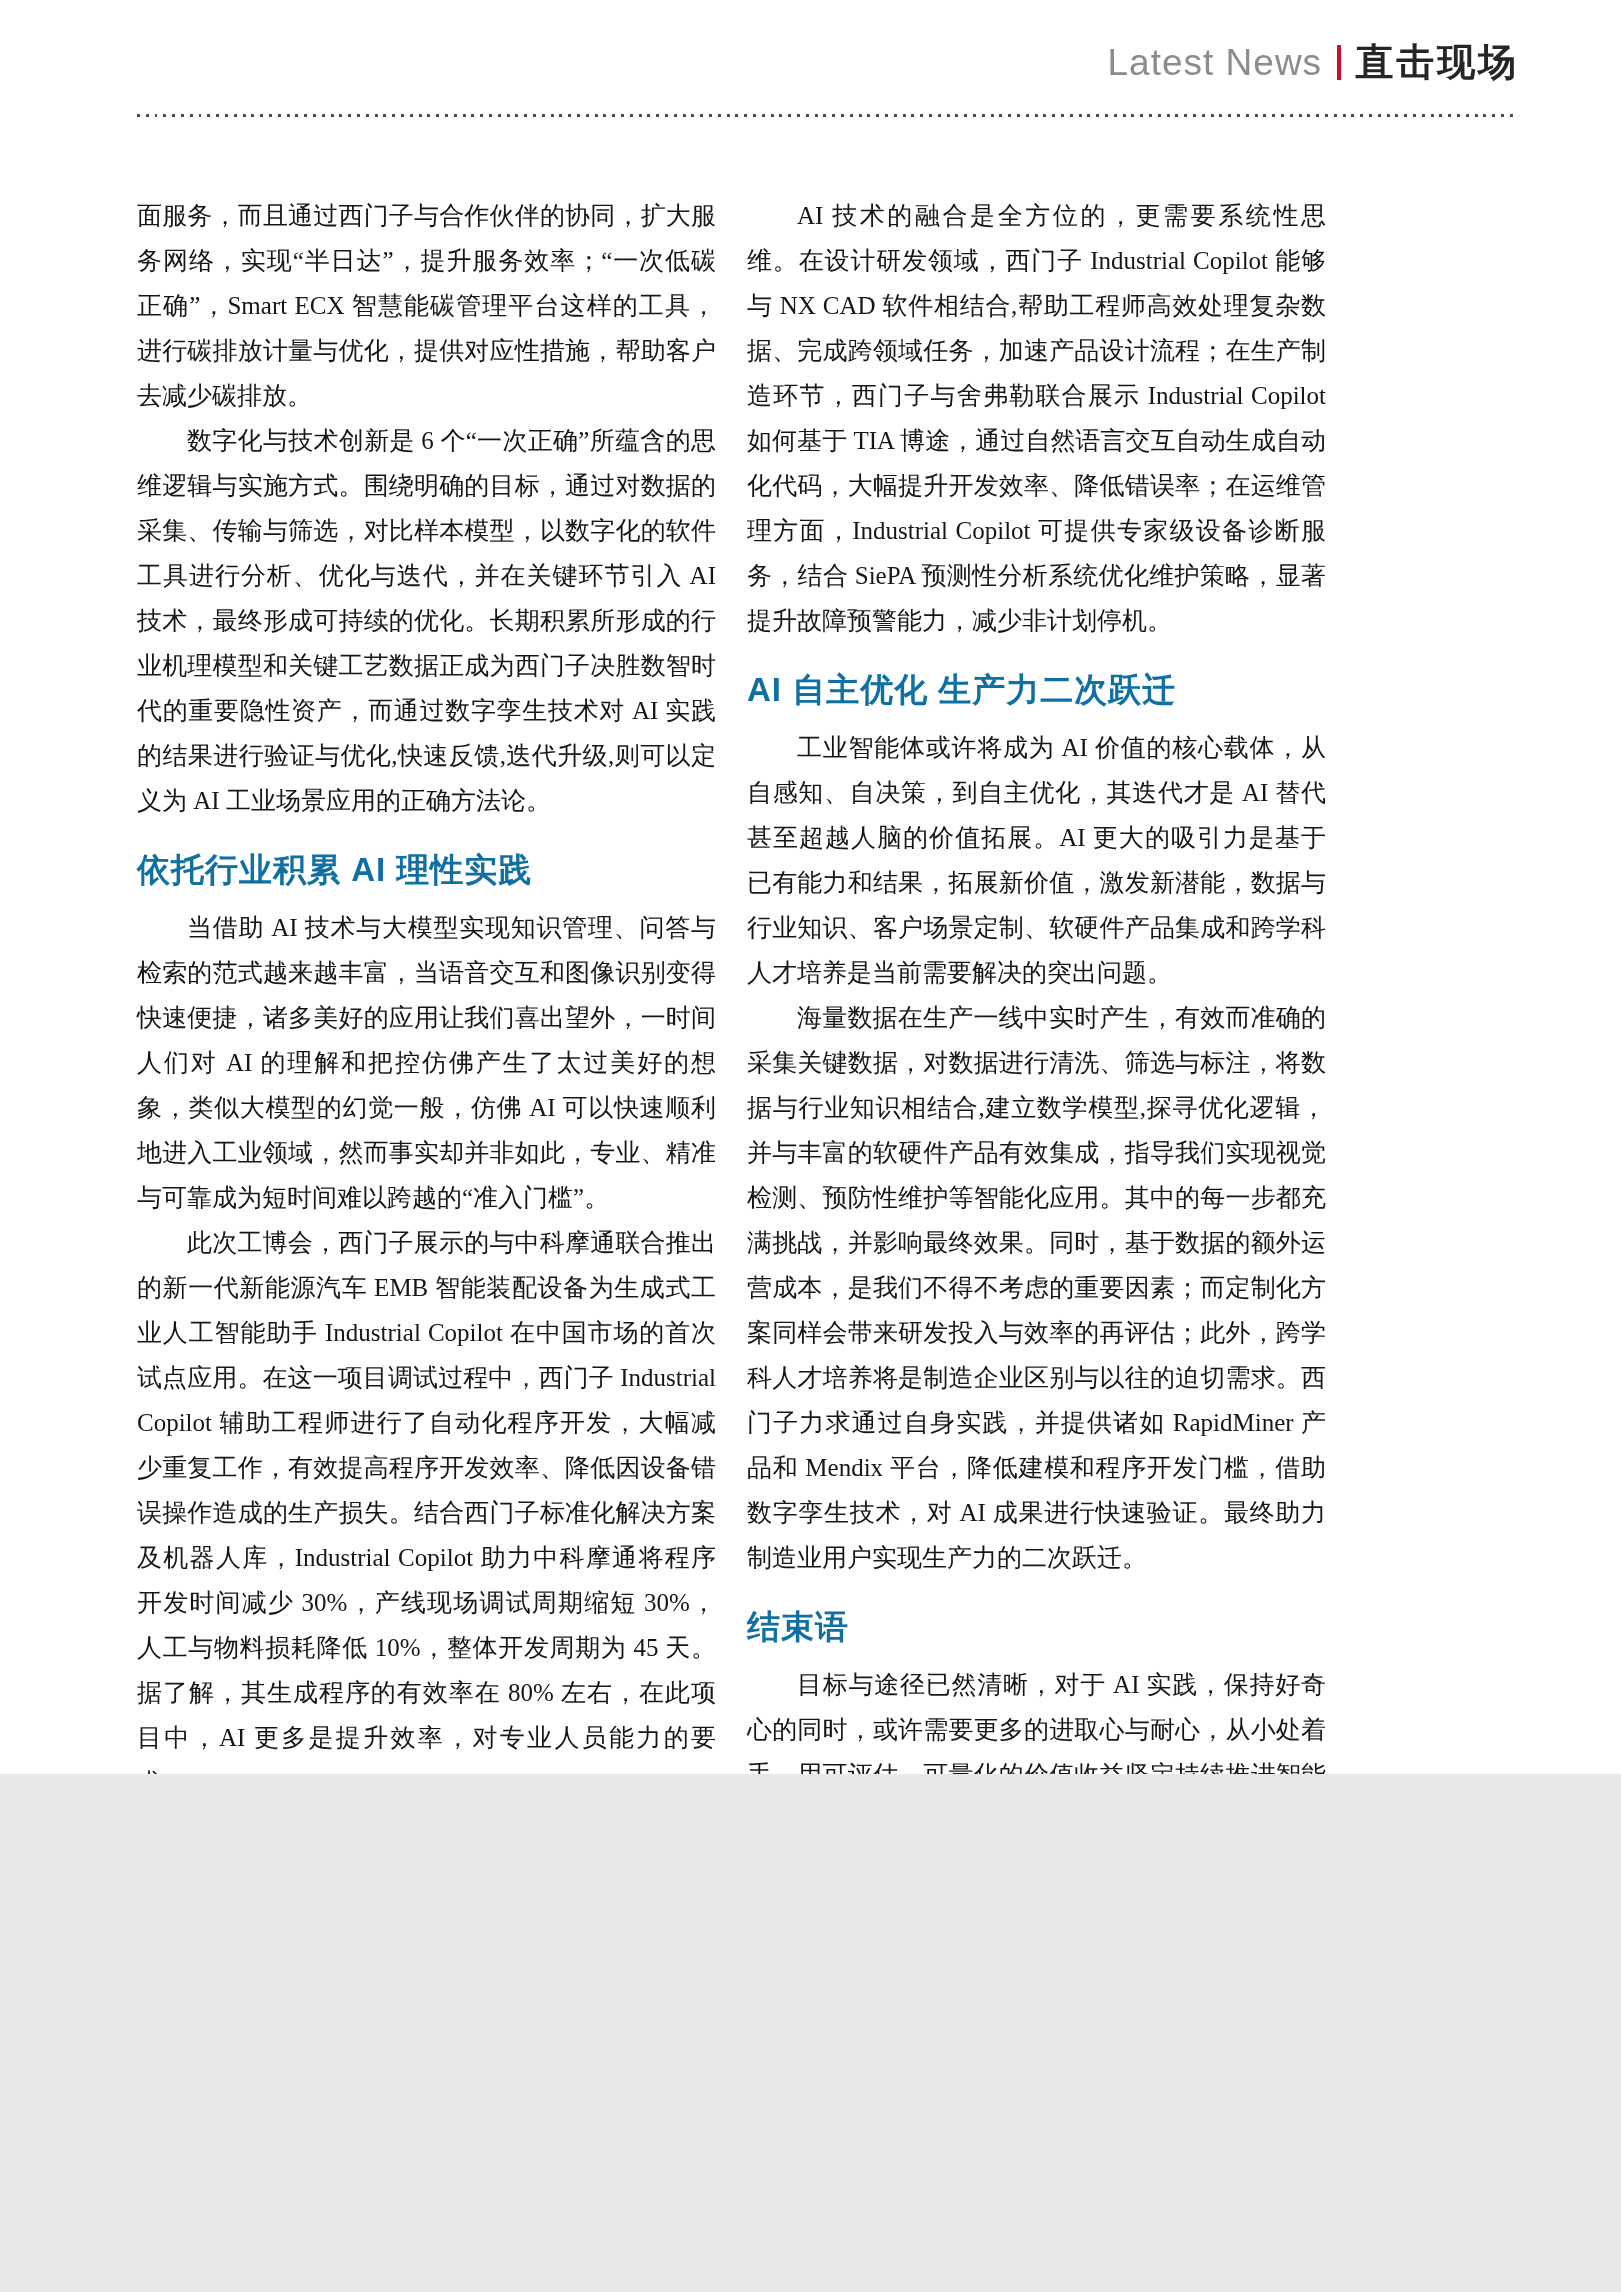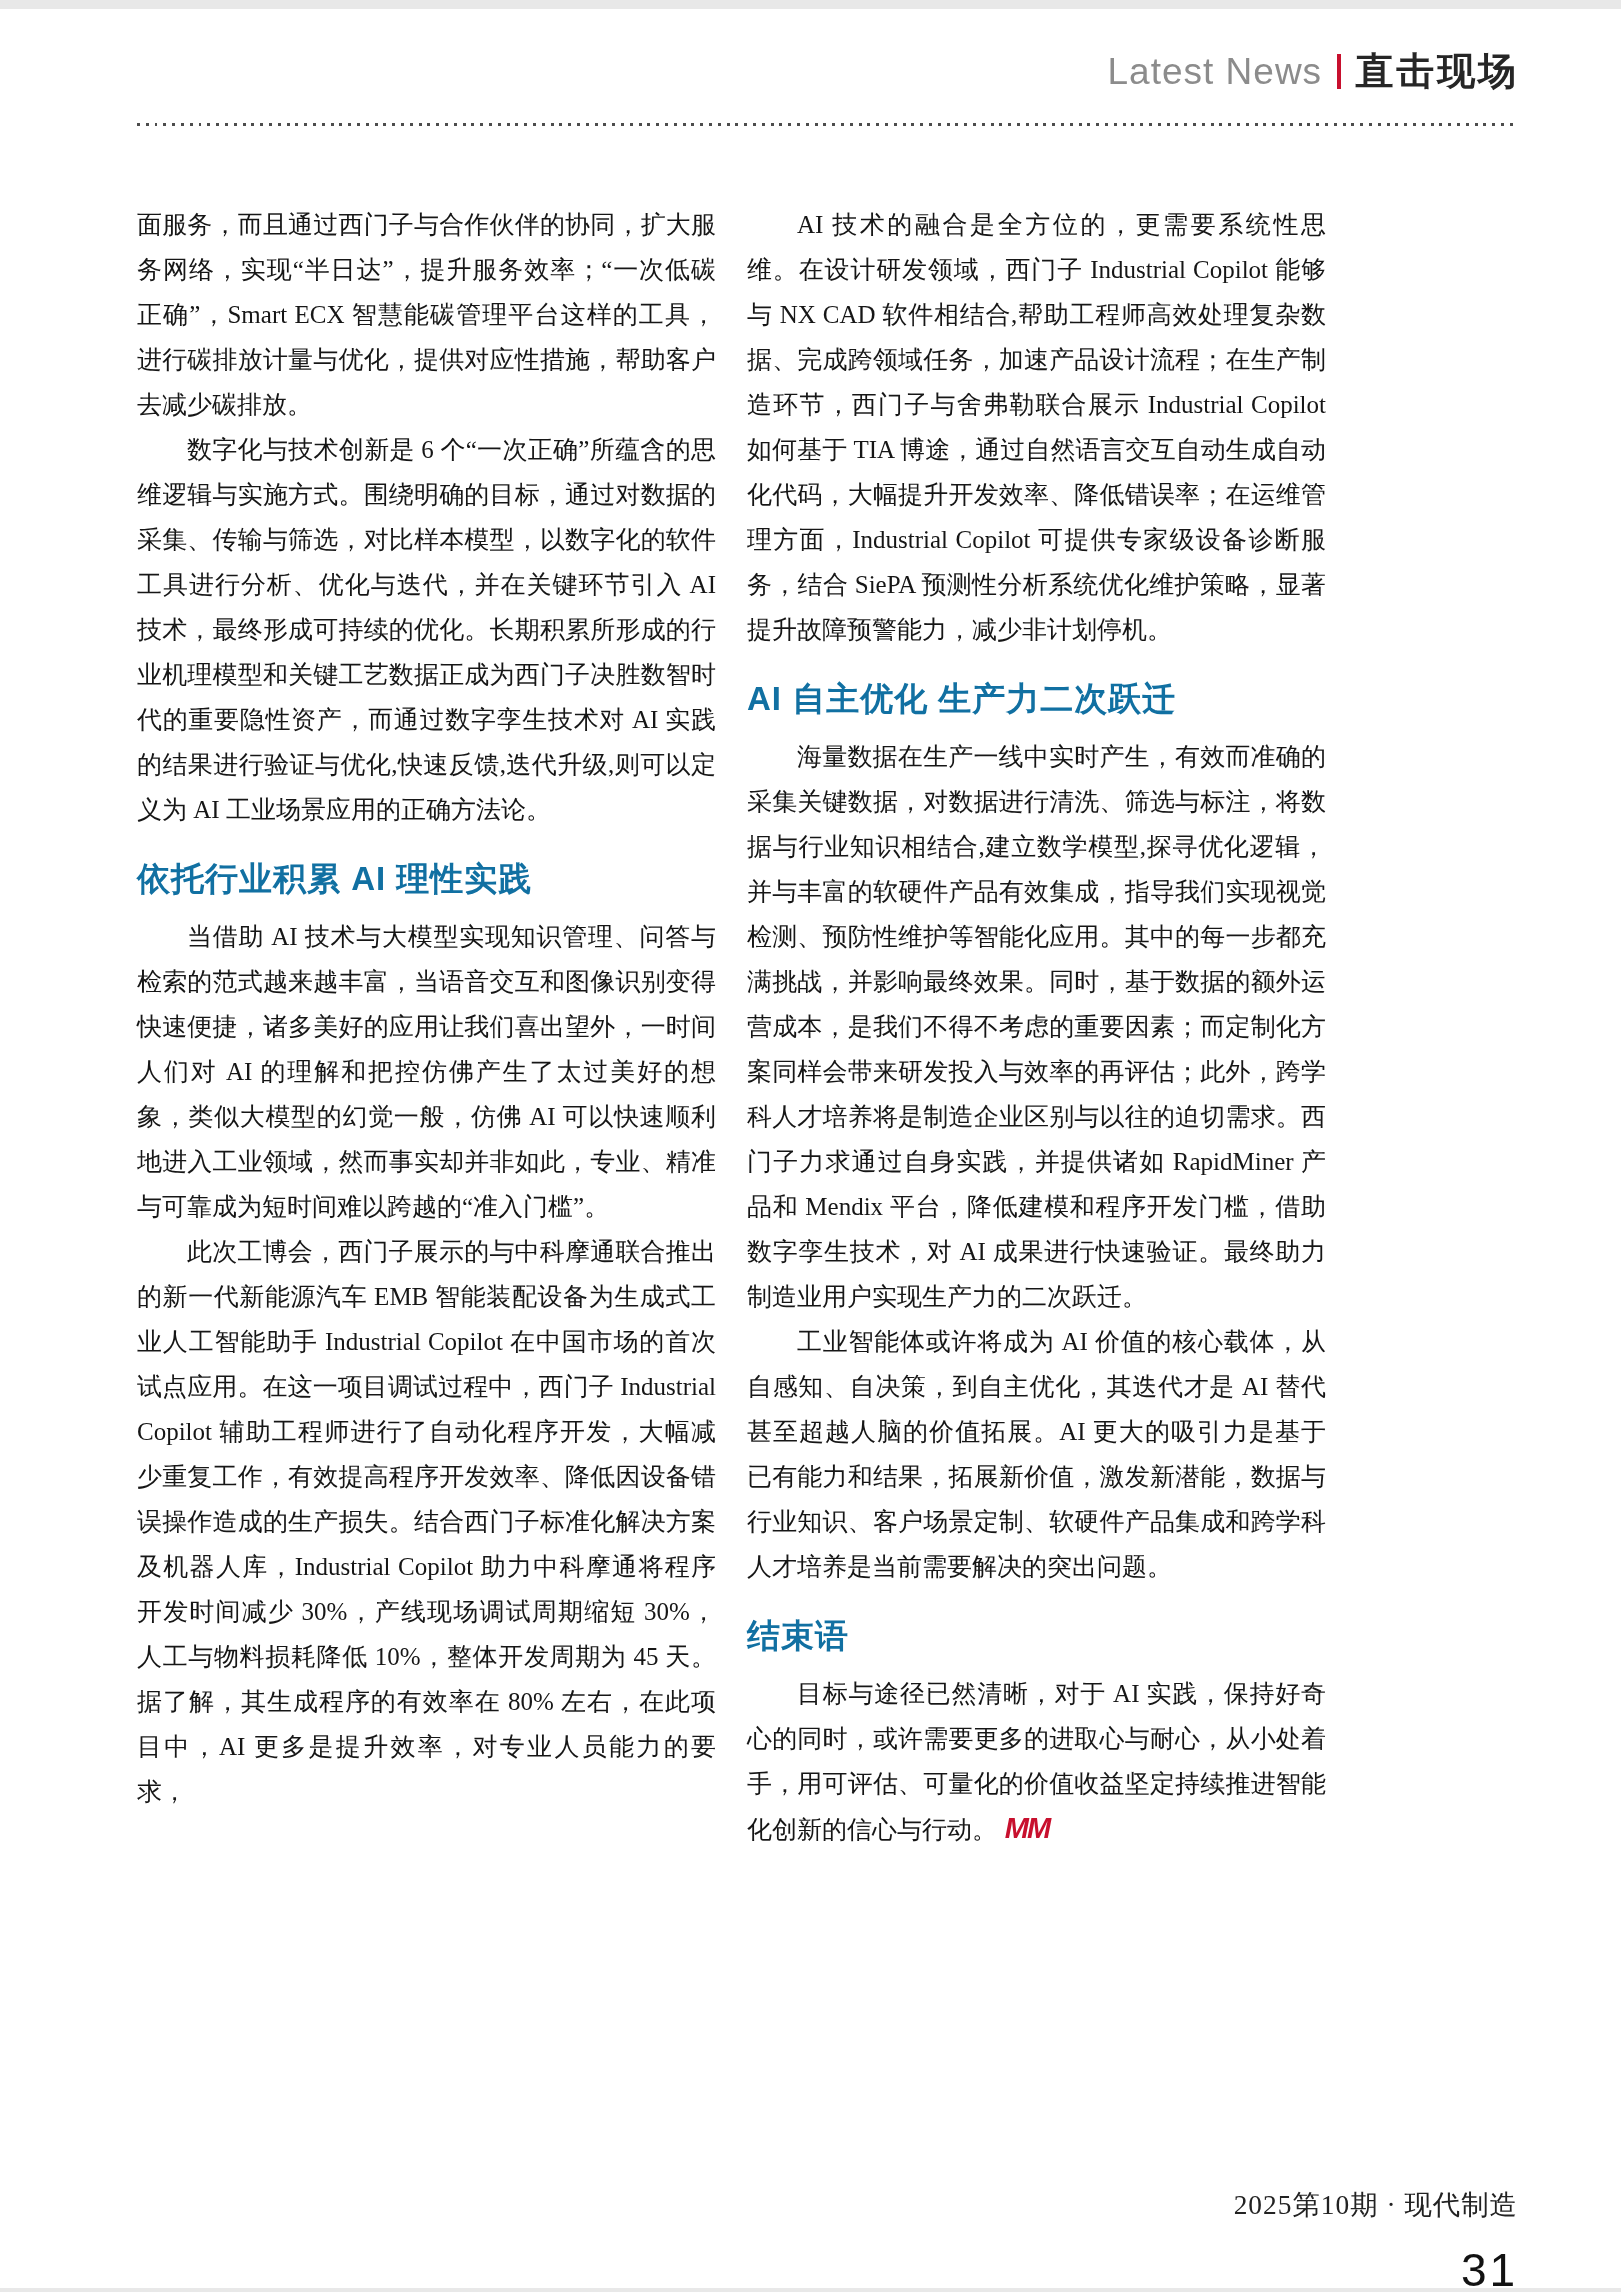--- a/index.html
+++ b/index.html
@@ -1,19 +1,19 @@
 <!DOCTYPE html>
 <html lang="zh"><head>
 <meta charset="utf-8">
 <style>
   html,body{margin:0;padding:0;background:#e8e8e8;}
   .page{
     position:relative;
-    width:1621px;height:2279px;
-    margin:9px auto;
+    width:1621px;height:1774px;
+    margin:0 auto;
     background:#ffffff;
     font-family:"Liberation Serif","DejaVu Serif",serif;
     color:#161616;
     overflow:hidden;
   }
   
   .page-header{
     position:absolute;top:43px;right:102px;
     display:flex;align-items:center;gap:14.7px;
   }
@@ -82,22 +82,22 @@
     <p class="cont">面服务，而且通过西门子与合作伙伴的协同，扩大服务网络，实现“半日达”，提升服务效率；“一次低碳正确”，Smart ECX 智慧能碳管理平台这样的工具，进行碳排放计量与优化，提供对应性措施，帮助客户去减少碳排放。</p>
     <p>数字化与技术创新是 6 个“一次正确”所蕴含的思维逻辑与实施方式。围绕明确的目标，通过对数据的采集、传输与筛选，对比样本模型，以数字化的软件工具进行分析、优化与迭代，并在关键环节引入 AI 技术，最终形成可持续的优化。长期积累所形成的行业机理模型和关键工艺数据正成为西门子决胜数智时代的重要隐性资产，而通过数字孪生技术对 AI 实践的结果进行验证与优化,快速反馈,迭代升级,则可以定义为 AI 工业场景应用的正确方法论。</p>
     <h2 class="sec-heading">依托行业积累 AI 理性实践</h2>
     <p>当借助 AI 技术与大模型实现知识管理、问答与检索的范式越来越丰富，当语音交互和图像识别变得快速便捷，诸多美好的应用让我们喜出望外，一时间人们对 AI 的理解和把控仿佛产生了太过美好的想象，类似大模型的幻觉一般，仿佛 AI 可以快速顺利地进入工业领域，然而事实却并非如此，专业、精准与可靠成为短时间难以跨越的“准入门槛”。</p>
     <p>此次工博会，西门子展示的与中科摩通联合推出的新一代新能源汽车 EMB 智能装配设备为生成式工业人工智能助手 Industrial Copilot 在中国市场的首次试点应用。在这一项目调试过程中，西门子 Industrial Copilot 辅助工程师进行了自动化程序开发，大幅减少重复工作，有效提高程序开发效率、降低因设备错误操作造成的生产损失。结合西门子标准化解决方案及机器人库，Industrial Copilot 助力中科摩通将程序开发时间减少 30%，产线现场调试周期缩短 30%，人工与物料损耗降低 10%，整体开发周期为 45 天。据了解，其生成程序的有效率在 80% 左右，在此项目中，AI 更多是提升效率，对专业人员能力的要求，</p>
   </section>
 
   <section class="col col-right">
     <p>AI 技术的融合是全方位的，更需要系统性思维。在设计研发领域，西门子 Industrial Copilot 能够与 NX CAD 软件相结合,帮助工程师高效处理复杂数据、完成跨领域任务，加速产品设计流程；在生产制造环节，西门子与舍弗勒联合展示 Industrial Copilot 如何基于 TIA 博途，通过自然语言交互自动生成自动化代码，大幅提升开发效率、降低错误率；在运维管理方面，Industrial Copilot 可提供专家级设备诊断服务，结合 SiePA 预测性分析系统优化维护策略，显著提升故障预警能力，减少非计划停机。</p>
     <h2 class="sec-heading">AI 自主优化 生产力二次跃迁</h2>
+    <p>工业智能体或许将成为 AI 价值的核心载体，从自感知、自决策，到自主优化，其迭代才是 AI 替代甚至超越人脑的价值拓展。AI 更大的吸引力是基于已有能力和结果，拓展新价值，激发新潜能，数据与行业知识、客户场景定制、软硬件产品集成和跨学科人才培养是当前需要解决的突出问题。</p>
     <p>海量数据在生产一线中实时产生，有效而准确的采集关键数据，对数据进行清洗、筛选与标注，将数据与行业知识相结合,建立数学模型,探寻优化逻辑，并与丰富的软硬件产品有效集成，指导我们实现视觉检测、预防性维护等智能化应用。其中的每一步都充满挑战，并影响最终效果。同时，基于数据的额外运营成本，是我们不得不考虑的重要因素；而定制化方案同样会带来研发投入与效率的再评估；此外，跨学科人才培养将是制造企业区别与以往的迫切需求。西门子力求通过自身实践，并提供诸如 RapidMiner 产品和 Mendix 平台，降低建模和程序开发门槛，借助数字孪生技术，对 AI 成果进行快速验证。最终助力制造业用户实现生产力的二次跃迁。</p>
-    <p>工业智能体或许将成为 AI 价值的核心载体，从自感知、自决策，到自主优化，其迭代才是 AI 替代甚至超越人脑的价值拓展。AI 更大的吸引力是基于已有能力和结果，拓展新价值，激发新潜能，数据与行业知识、客户场景定制、软硬件产品集成和跨学科人才培养是当前需要解决的突出问题。</p>
     <h2 class="sec-heading">结束语</h2>
     <p><span>目标与途径已然清晰，对于 AI 实践，保持好奇心的同时，或许需要更多的进取心与耐心，从小处着手，用可评估、可量化的价值收益坚定持续推进智能化创新的信心与行动。</span><span class="mm-logo">MM</span></p>
   </section>
 
   <div class="page-footer">
     <span class="footer-issue">2025第10期 · 现代制造</span>
     <span class="footer-pagenum">31</span>
   </div>
 
 </div>

